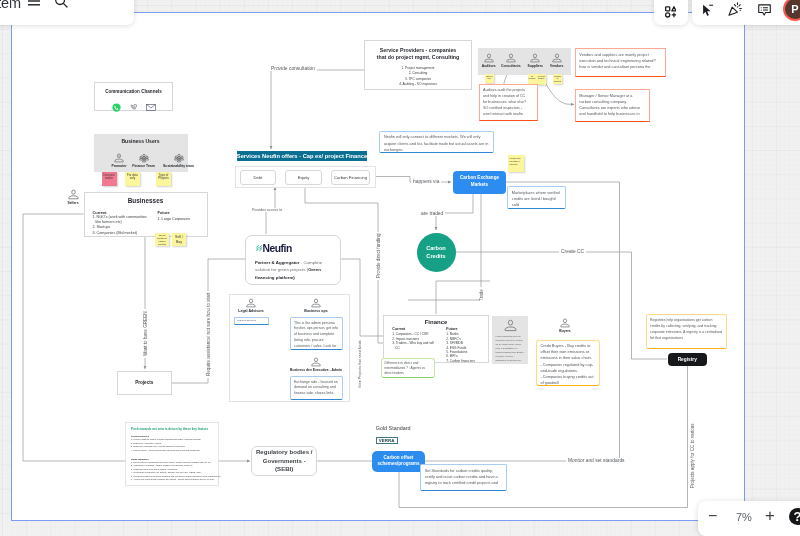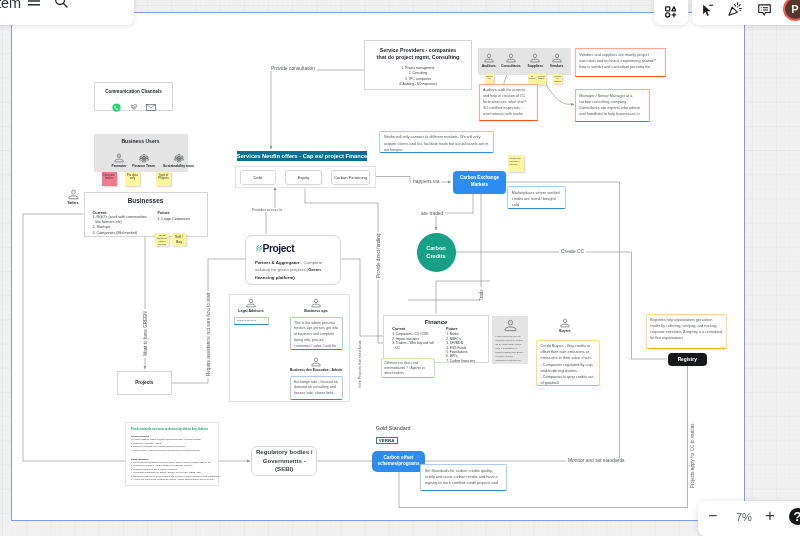--- a/index.html
+++ b/index.html
@@ -263,21 +263,21 @@
         <svg width="6.2" height="8.2" viewBox="0 0 23 24">
           <g stroke="#2cab94" stroke-width="3.6" stroke-linecap="round" fill="none">
             <path d="M2.4 8.6 L8.4 2.6"></path>
             <path d="M13.8 8.6 L20.4 2.6"></path>
             <path d="M2.4 15.4 L8.4 9.4"></path>
             <path d="M13.8 15.4 L20.4 9.4"></path>
             <path d="M2.4 21.4 L8.4 15.4"></path>
             <path d="M13.8 21.4 L20.4 15.4"></path>
           </g>
         </svg>
-        <span style="font-size:10.3px;font-weight:700;color:#171a3d;letter-spacing:-0.45px;margin-left:0.8px">Project</span>
+        <span style="font-size:10.3px;font-weight:700;color:#171a3d;letter-spacing:-0.45px;margin-left:0.8px">Neufin</span>
       </div>
       <div style="margin:5px 9px 0 9px;font-size:4.4px;line-height:1.65;color:#6b7075">
         <b style="color:#1f2328">Partner &amp; Aggregator</b><span> - Complete solution for green projects (</span><b style="color:#1f2328">Green financing platform)</b>
       </div>
     </div>
 
     <div class="it card" style="left:364px;top:40px;width:108px;height:50px;">
       <div class="ttl" style="font-size:5.25px;margin:5.5px 10px 0 10px;line-height:1.5">Service Providers - companies that do project mgmt, Consulting</div>
       <div style="font-size:3.2px;line-height:1.6;color:#3c4043;text-align:center;margin-top:4px">
         <div>1. Project management</div>

